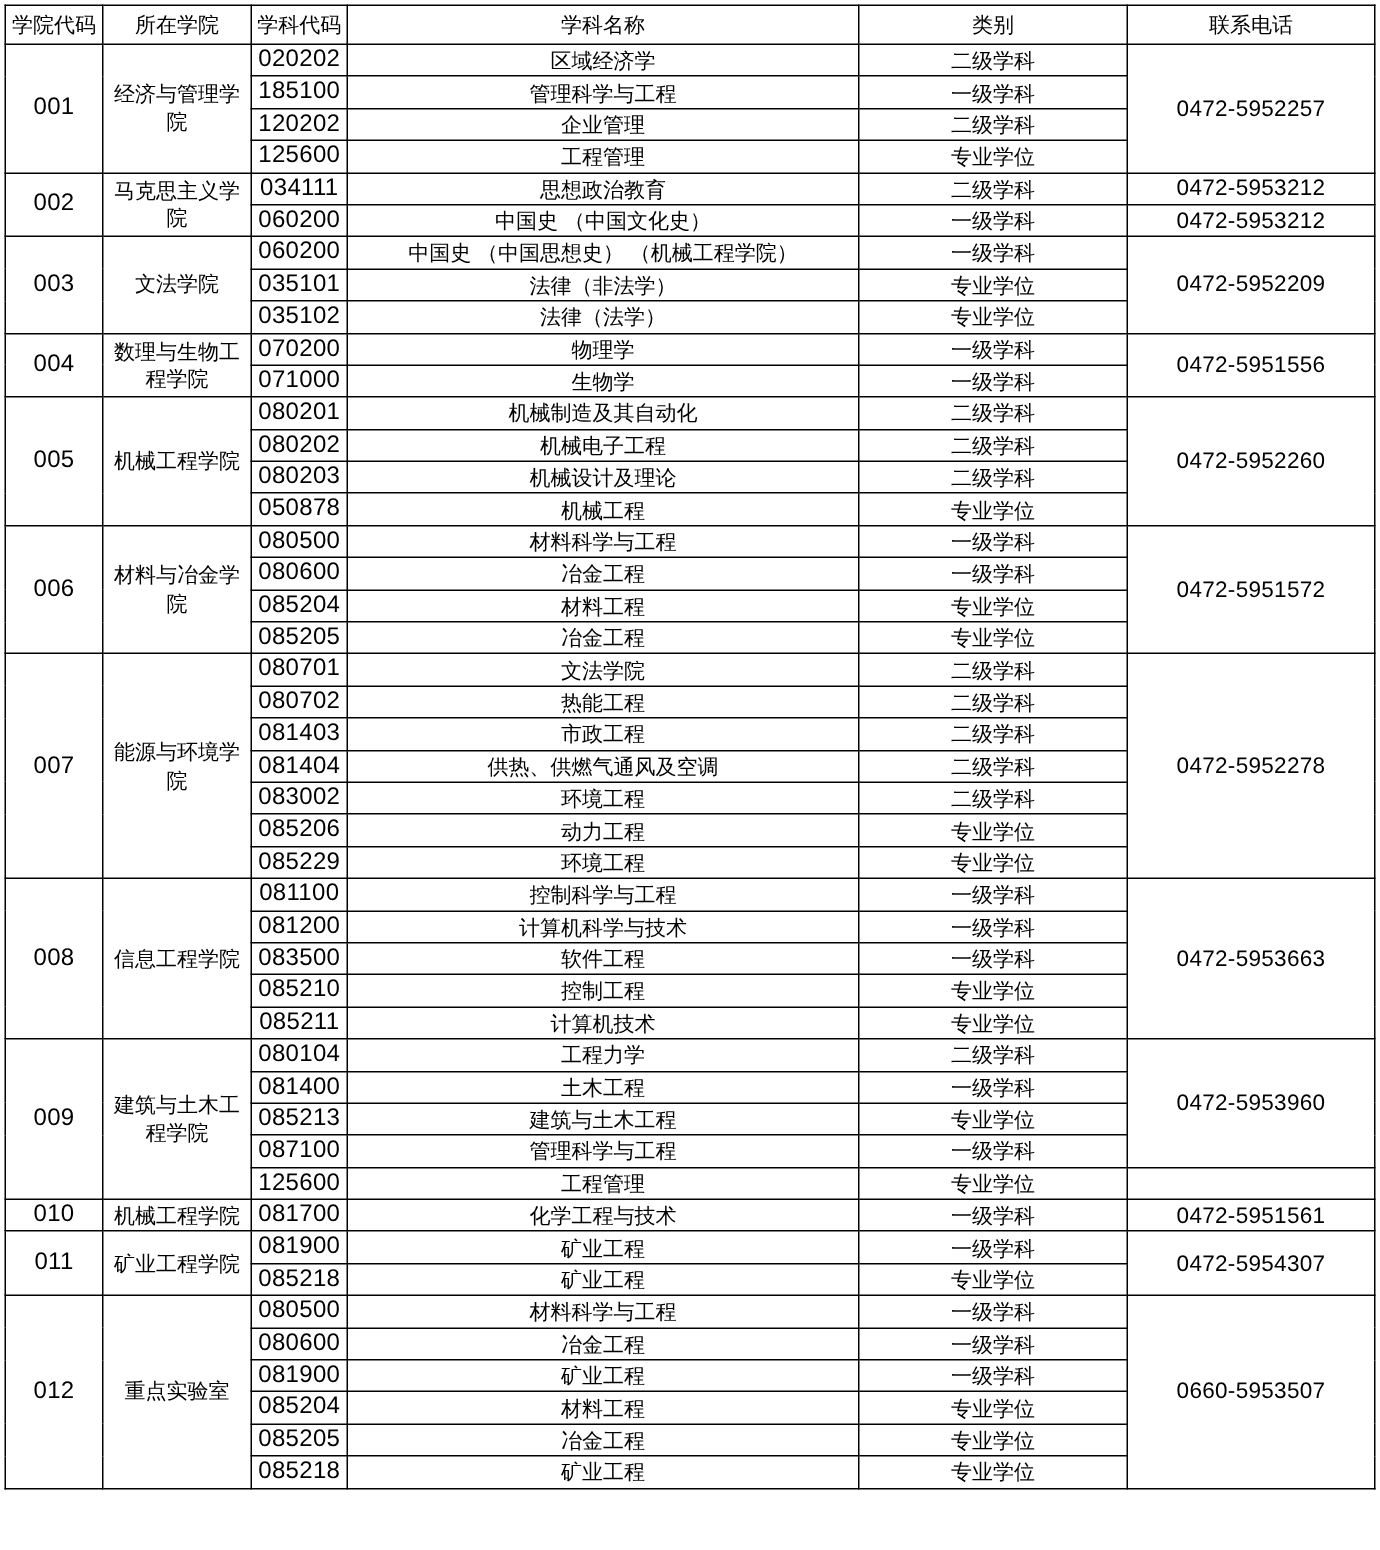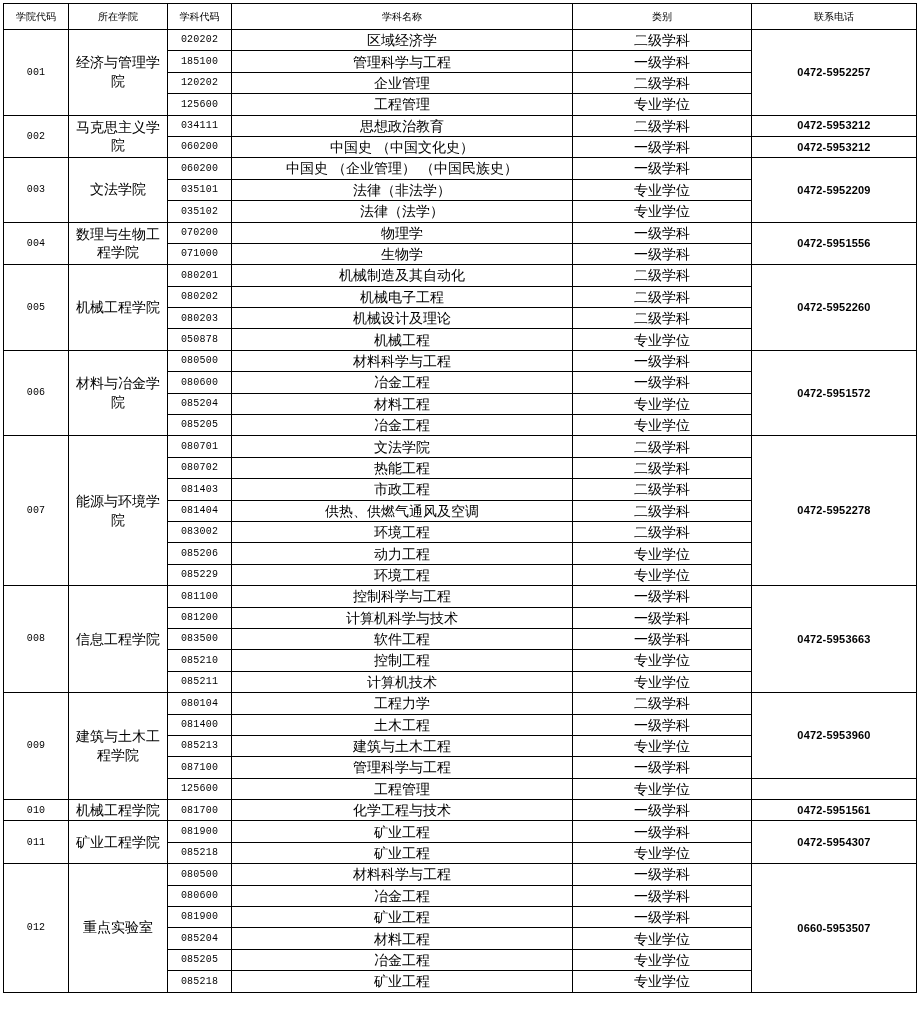--- a/index.html
+++ b/index.html
@@ -32,35 +32,33 @@
     border: 1px solid #000000;
     text-align: center;
     vertical-align: middle;
     padding: 0 2px;
     line-height: 1.15;
     box-sizing: border-box;
   }
   #discipline-table thead th {
     height: 26px;
     font-weight: normal;
-    font-size: 10px;
+    font-size: 14px;
   }
   #discipline-table tbody td {
     height: 21.4px;
     font-size: 14px;
   }
   #discipline-table td.num {
-    font-size: 10px;
+    font-size: 16px;
     letter-spacing: 0.2px;
-    font-family: Liberation Mono, monospace;
   }
   #discipline-table td.phone {
-    font-size: 11px;
+    font-size: 15px;
     letter-spacing: 0.2px;
-    font-weight: bold;
   }
   #discipline-table td.college-name {
     font-size: 14px;
     line-height: 1.35;
   }
   #discipline-table td.empty {
     
   }
 </style>
 </head>
@@ -120,21 +118,21 @@
       <tr>
         <td class="num">060200</td>
         <td>中国史 （中国文化史）</td>
         <td>一级学科</td>
         <td class="phone">0472-5953212</td>
       </tr>
       <tr>
         <td class="num" rowspan="3">003</td>
         <td class="college-name" rowspan="3">文法学院</td>
         <td class="num">060200</td>
-        <td>中国史 （企业管理） （中国民族史）</td>
+        <td>中国史 （中国思想史） （机械工程学院）</td>
         <td>一级学科</td>
         <td class="phone" rowspan="3">0472-5952209</td>
       </tr>
       <tr>
         <td class="num">035101</td>
         <td>法律（非法学）</td>
         <td>专业学位</td>
       </tr>
       <tr>
         <td class="num">035102</td>

